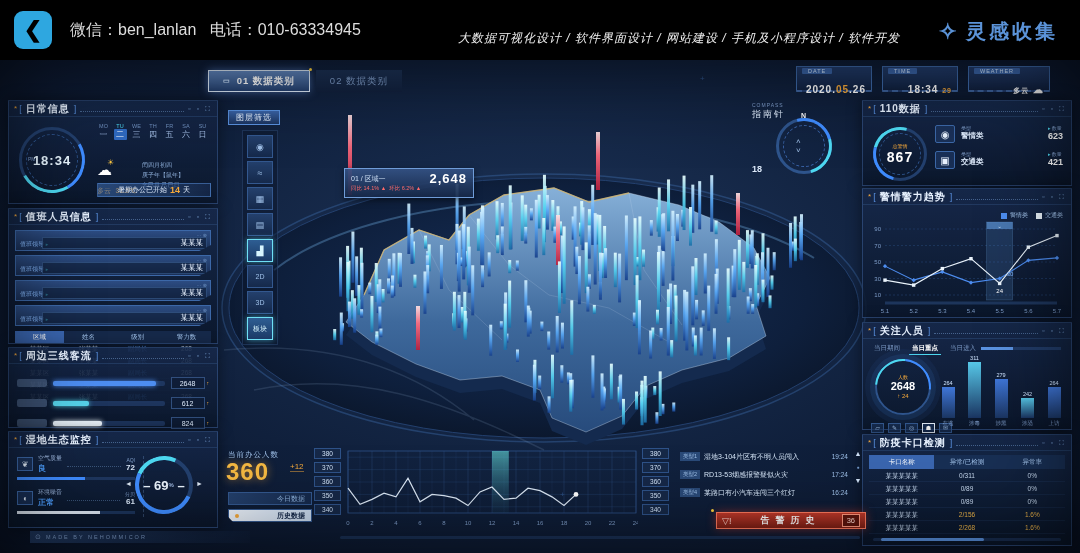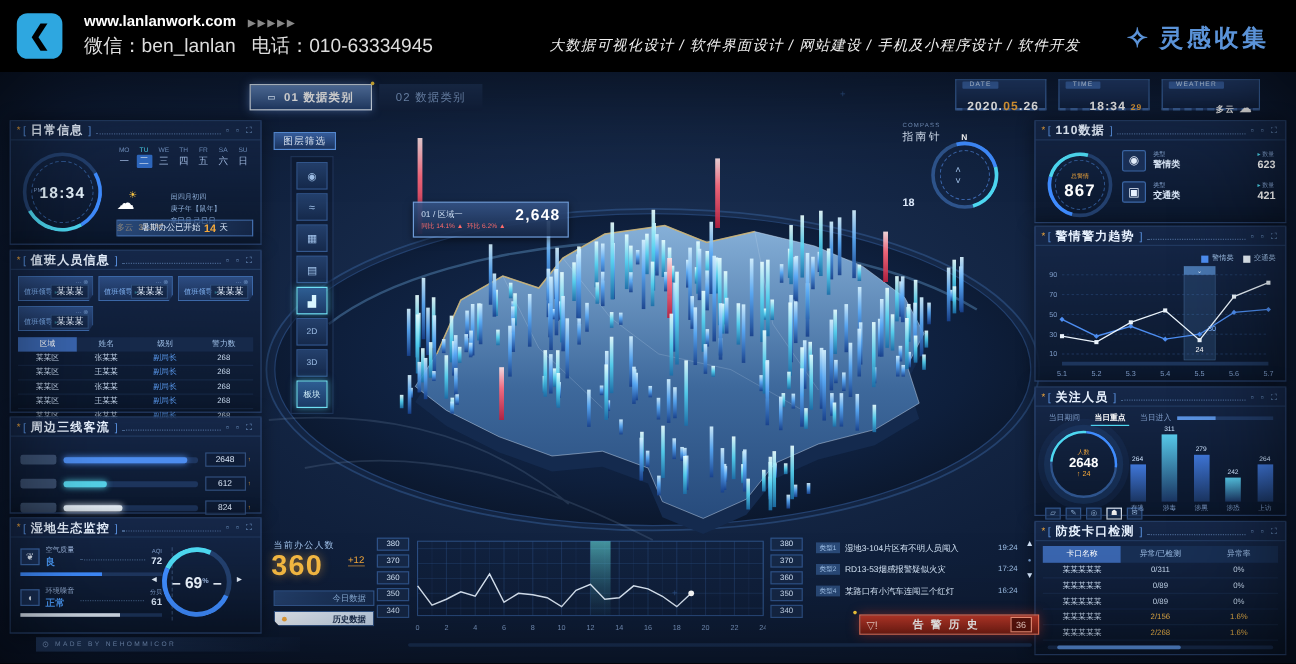--- a/index.html
+++ b/index.html
@@ -61,21 +61,21 @@
 .weather-line{position:absolute;left:88px;top:60px;display:flex;align-items:flex-start;gap:6px}
 .wx-icon{font-size:15px;color:#fff;line-height:1}
 .wx-sun{color:#f5c242;font-size:8px;position:absolute;left:10px;top:-3px}
 .wx-type{color:#f5a93b;font-size:7px;margin-top:2px}
 .wx-temp{color:#f5a93b;font-size:7px;font-weight:bold}
 .lunar{color:#8fb0da;font-size:6px;line-height:1.65;white-space:nowrap}
 .notice-bar{position:absolute;left:88px;bottom:6px;width:114px;height:14px;background:linear-gradient(90deg,rgba(60,104,168,.6),rgba(26,47,85,.6));border:1px solid rgba(90,146,224,.5);display:flex;align-items:center;justify-content:center;gap:3px;color:#dce9fa;font-size:7px}
 .notice-days{color:#f5a93b;font-weight:bold;font-size:9px}
 
 
-.duty-cards{display:grid;grid-template-columns:1fr 1fr 1fr;gap:4px;padding:5px 6px 3px}
+.duty-cards{display:grid;grid-template-columns:1fr;gap:4px;padding:5px 6px 3px}
 .dcard{height:21px;background:linear-gradient(180deg,#2c4c82,#1a2f55);border:1px solid #3c68a8;clip-path:polygon(0 0,100% 0,100% 72%,94% 100%,0 100%);padding:1px 4px;position:relative}
 .dcard .dlbl{color:#7fb0f0;font-size:6px}
 .dcard .darr{color:#4dd8f0;font-size:5px}
 .dcard .dx{position:absolute;right:3px;top:1px;color:#6f94c4;font-size:5px}
 .dcard .dname{position:absolute;right:3px;bottom:1px;left:26px;text-align:right;color:#e8f2ff;font-size:7.5px;border:1px solid rgba(90,140,210,.35);background:rgba(14,28,54,.6);padding:0 3px}
 .duty-table{padding:2px 6px}
 .dt-head{display:flex;height:12px;background:#16294a}
 .dt-head span{flex:1;text-align:center;color:#9fc0e8;font-size:6.5px;line-height:12px}
 .dt-head span:first-child{background:#3a66b0;color:#fff}
 .dt-row{display:flex;height:12px;border-bottom:1px solid rgba(60,100,160,.18)}
@@ -223,21 +223,20 @@
 .foot-line{position:absolute;left:340px;top:476px;width:520px;height:3px;background:rgba(30,55,95,.8);border-radius:2px}
 </style>
 </head>
 <body>
 
 <div id="stage">
 
   <div class="banner">
     <div class="logo-mark">❮</div>
     <div class="contact">
-      <div class="site-row"><span>www.lanlanwork.com</span><span class="site-arrows">▶▶▶▶▶</span></div>
       <div class="contact-row"><span>微信：ben_lanlan</span>&nbsp;&nbsp;&nbsp;<span>电话：010-63334945</span></div>
     </div>
     <div class="services">大数据可视化设计 / 软件界面设计 / 网站建设 / 手机及小程序设计 / 软件开发</div>
     <div class="collect">
         <span class="star">✧</span>
         <span>灵感收集</span>
       </div>
   </div>
 
   <div class="dash">

